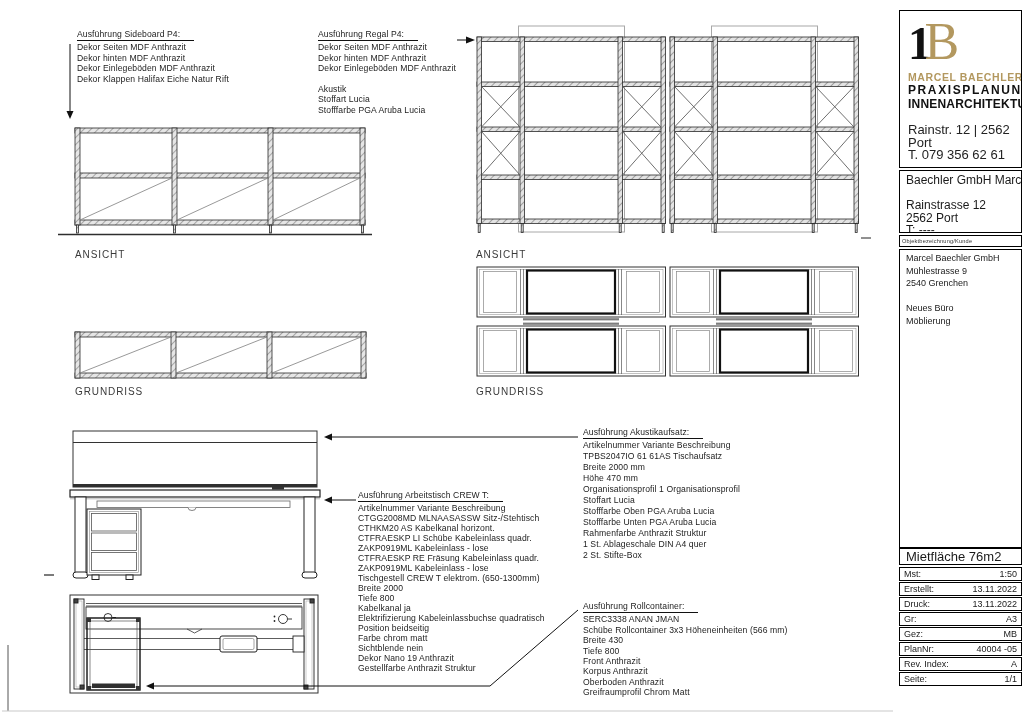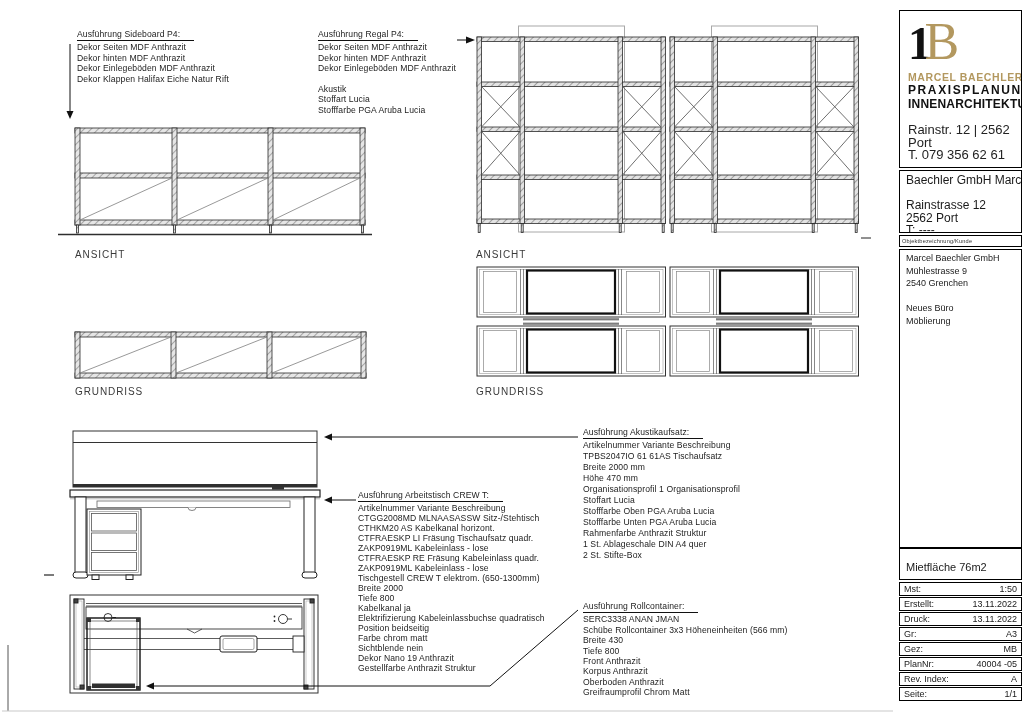--- a/index.html
+++ b/index.html
@@ -26,21 +26,21 @@
   .brand-l1{font-size:12px;font-weight:700;letter-spacing:1.6px;color:#111;white-space:nowrap}
   .brand-l2{font-size:12px;font-weight:700;letter-spacing:.2px;color:#111;white-space:nowrap}
   .tb-addr{font-size:13px;line-height:12.5px;margin-top:13px;color:#222}
   .tb-mail{font-size:9.3px;line-height:12px;margin-top:8px;color:var(--gold)}
   .client-box{height:63px;margin-top:2px;padding:3px 6px;font-size:12px;line-height:12.5px}
   .client-box .t-line{min-height:12.5px;line-height:12.5px}
   .obj-strip{height:12px;margin-top:2px;font-size:5.6px;line-height:9px;padding:1px 2px;color:#333;letter-spacing:.2px}
   .floor-box{height:27px;margin-top:2px;font-size:19px;letter-spacing:1px;line-height:25px;padding-left:4px;font-weight:400}
   .project-box{height:299px;margin-top:2px;padding:2px 6px;font-size:9px;line-height:12.5px;position:relative}
   .project-box .t-line{min-height:12.5px;line-height:12.5px}
-  .area-box{height:32px;padding:12px 6px;font-size:11px;line-height:12px}
+  .area-box{height:17px;padding:2px 6px;font-size:13px;line-height:12px}
   .meta-rows{margin-top:2px}
   .meta-row{border:1px solid #000;box-sizing:border-box;height:14px;margin-top:1px;
     display:flex;justify-content:space-between;align-items:center;padding:0 4px;font-size:9px}
   svg{display:block}
   :root{--gold:#b3985f}
 </style>
 </head>
 <body>
 
 <div class="abs tblock" style="left:77px;top:29px">
@@ -82,21 +82,21 @@
       <div class="t-line">2 St. Stifte-Box</div>
     </div>
 </div>
 
 <div class="abs tblock lh100" style="left:358px;top:490px">
   <div class="t-title">Ausführung Arbeitstisch CREW T:</div>
   <div>
       <div class="t-line">Artikelnummer Variante Beschreibung</div>
       <div class="t-line">CTGG2008MD MLNAASASSW Sitz-/Stehtisch</div>
       <div class="t-line">CTHKM20 AS Kabelkanal horizont.</div>
-      <div class="t-line">CTFRAESKP LI Fräsung Tischaufsatz quadr.</div>
+      <div class="t-line">CTFRAESKP LI Schübe Kabeleinlass quadr.</div>
       <div class="t-line">ZAKP0919ML Kabeleinlass - lose</div>
       <div class="t-line">CTFRAESKP RE Fräsung Kabeleinlass quadr.</div>
       <div class="t-line">ZAKP0919ML Kabeleinlass - lose</div>
       <div class="t-line">Tischgestell CREW T elektrom. (650-1300mm)</div>
       <div class="t-line">Breite 2000</div>
       <div class="t-line">Tiefe 800</div>
       <div class="t-line">Kabelkanal ja</div>
       <div class="t-line">Elektrifizierung Kabeleinlassbuchse quadratisch</div>
       <div class="t-line">Position beidseitig</div>
       <div class="t-line">Farbe chrom matt</div>

